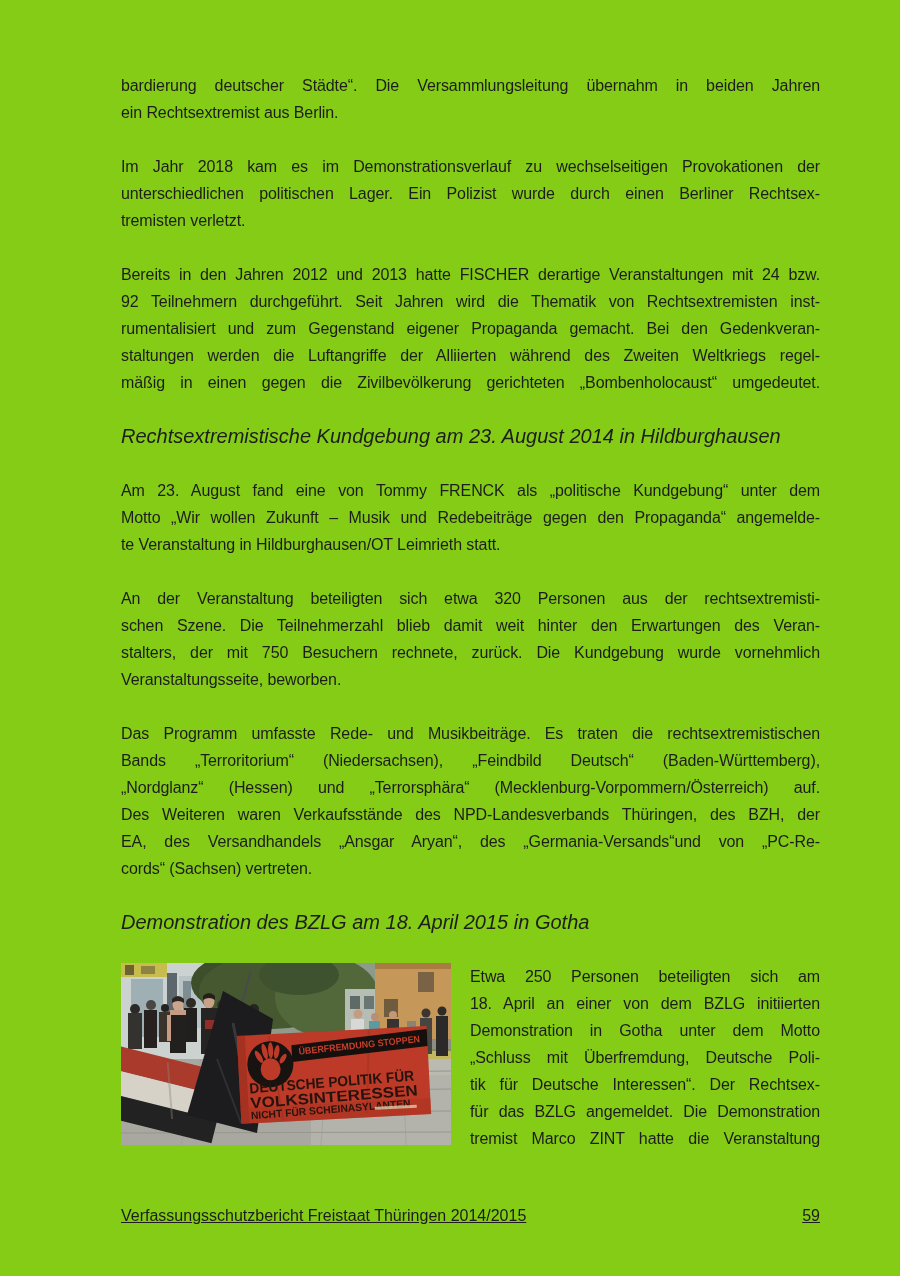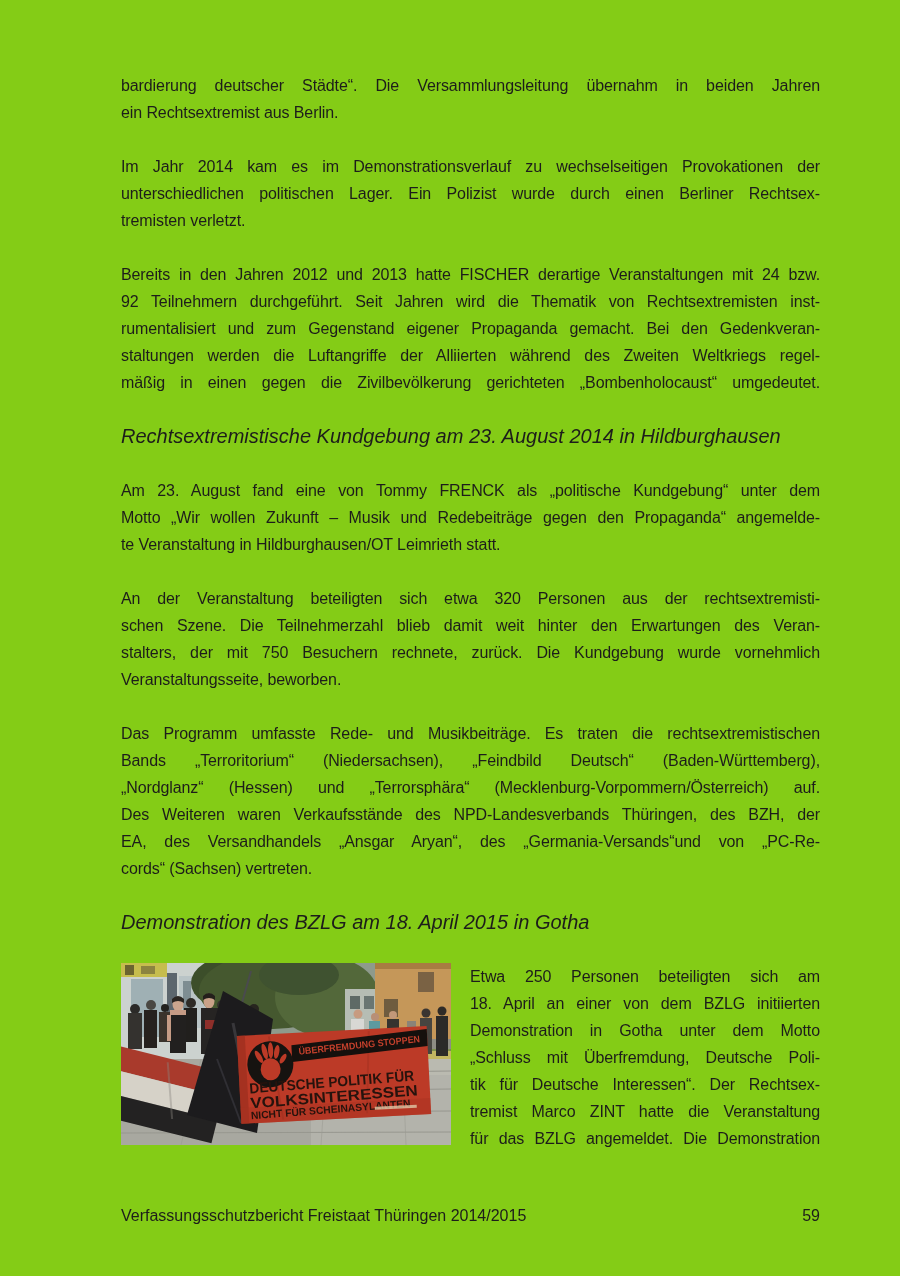--- a/index.html
+++ b/index.html
@@ -42,35 +42,36 @@
   .page-footer {
     position: absolute;
     left: 121px;
     right: 80px;
     top: 1205px;
     display: flex;
     justify-content: space-between;
     align-items: baseline;
     font-size: 16px;
     line-height: 22px;
+    text-decoration: underline;
   }
 </style>
 </head>
 <body>
 
 <div class="page">
   <div class="content">
 
     <div class="para">
       <div class="tline">bardierung deutscher Städte“. Die Versammlungsleitung übernahm in beiden Jahren</div>
       <div class="tline end">ein Rechtsextremist aus Berlin.</div>
     </div>
 
     <div class="para">
-      <div class="tline">Im Jahr 2014 kam es im Demonstrationsverlauf zu wechselseitigen Provokationen der</div>
+      <div class="tline">Im Jahr 2018 kam es im Demonstrationsverlauf zu wechselseitigen Provokationen der</div>
       <div class="tline">unterschiedlichen politischen Lager. Ein Polizist wurde durch einen Berliner Rechtsex-</div>
       <div class="tline end">tremisten verletzt.</div>
     </div>
 
     <div class="para">
       <div class="tline">Bereits in den Jahren 2012 und 2013 hatte FISCHER derartige Veranstaltungen mit 24 bzw.</div>
       <div class="tline">92 Teilnehmern durchgeführt. Seit Jahren wird die Thematik von Rechtsextremisten inst-</div>
       <div class="tline">rumentalisiert und zum Gegenstand eigener Propaganda gemacht. Bei den Gedenkveran-</div>
       <div class="tline">staltungen werden die Luftangriffe der Alliierten während des Zweiten Weltkriegs regel-</div>
       <div class="tline">mäßig in einen gegen die Zivilbevölkerung gerichteten „Bombenholocaust“ umgedeutet.</div>
@@ -244,22 +245,22 @@
             <rect x="252" y="146" width="42" height="3" fill="#e0c9a8" opacity="0.8"></rect>
           </g>
         </svg>
       </div>
       <div class="photo-side">
         <div class="tline">Etwa 250 Personen beteiligten sich am</div>
         <div class="tline">18. April an einer von dem BZLG initiierten</div>
         <div class="tline">Demonstration in Gotha unter dem Motto</div>
         <div class="tline">„Schluss mit Überfremdung, Deutsche Poli-</div>
         <div class="tline">tik für Deutsche Interessen“. Der Rechtsex-</div>
+        <div class="tline">für das BZLG angemeldet. Die Demonstration</div>
         <div class="tline">tremist Marco ZINT hatte die Veranstaltung</div>
-        <div class="tline">für das BZLG angemeldet. Die Demonstration</div>
       </div>
     </div>
 
   </div>
 
   <div class="page-footer">
     <span>Verfassungsschutzbericht Freistaat Thüringen 2014/2015</span>
     <span>59</span>
   </div>
 </div>

